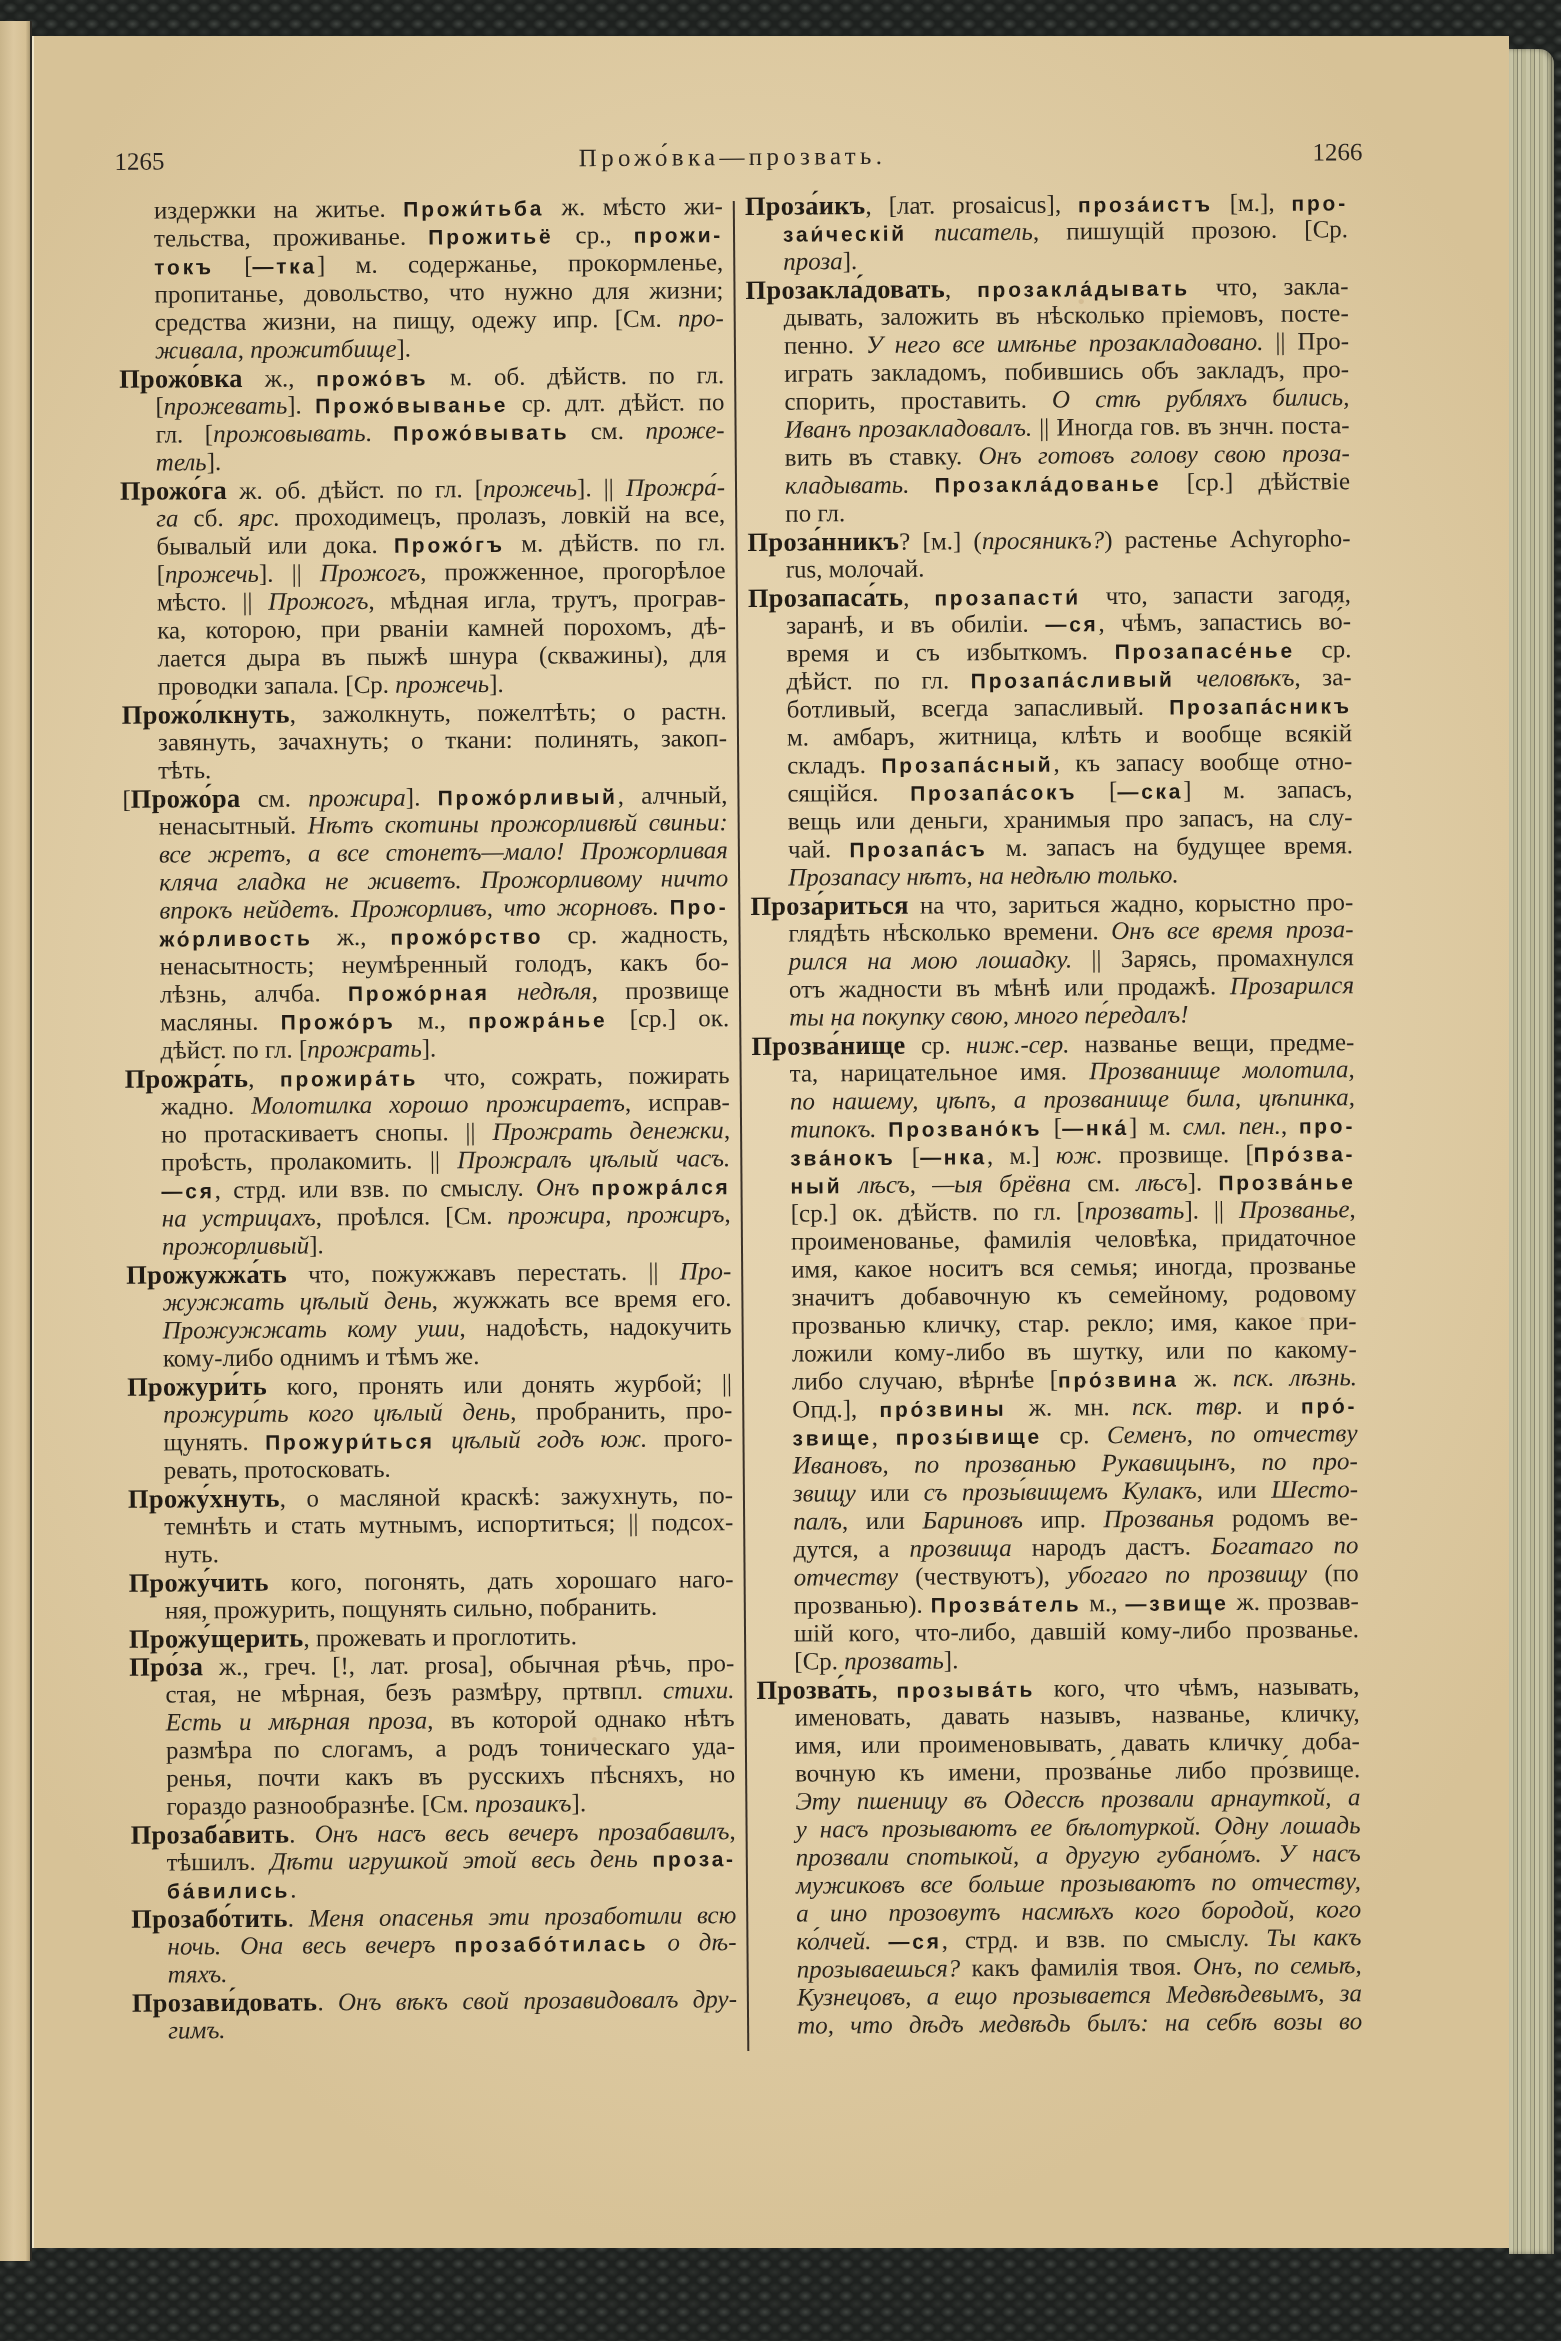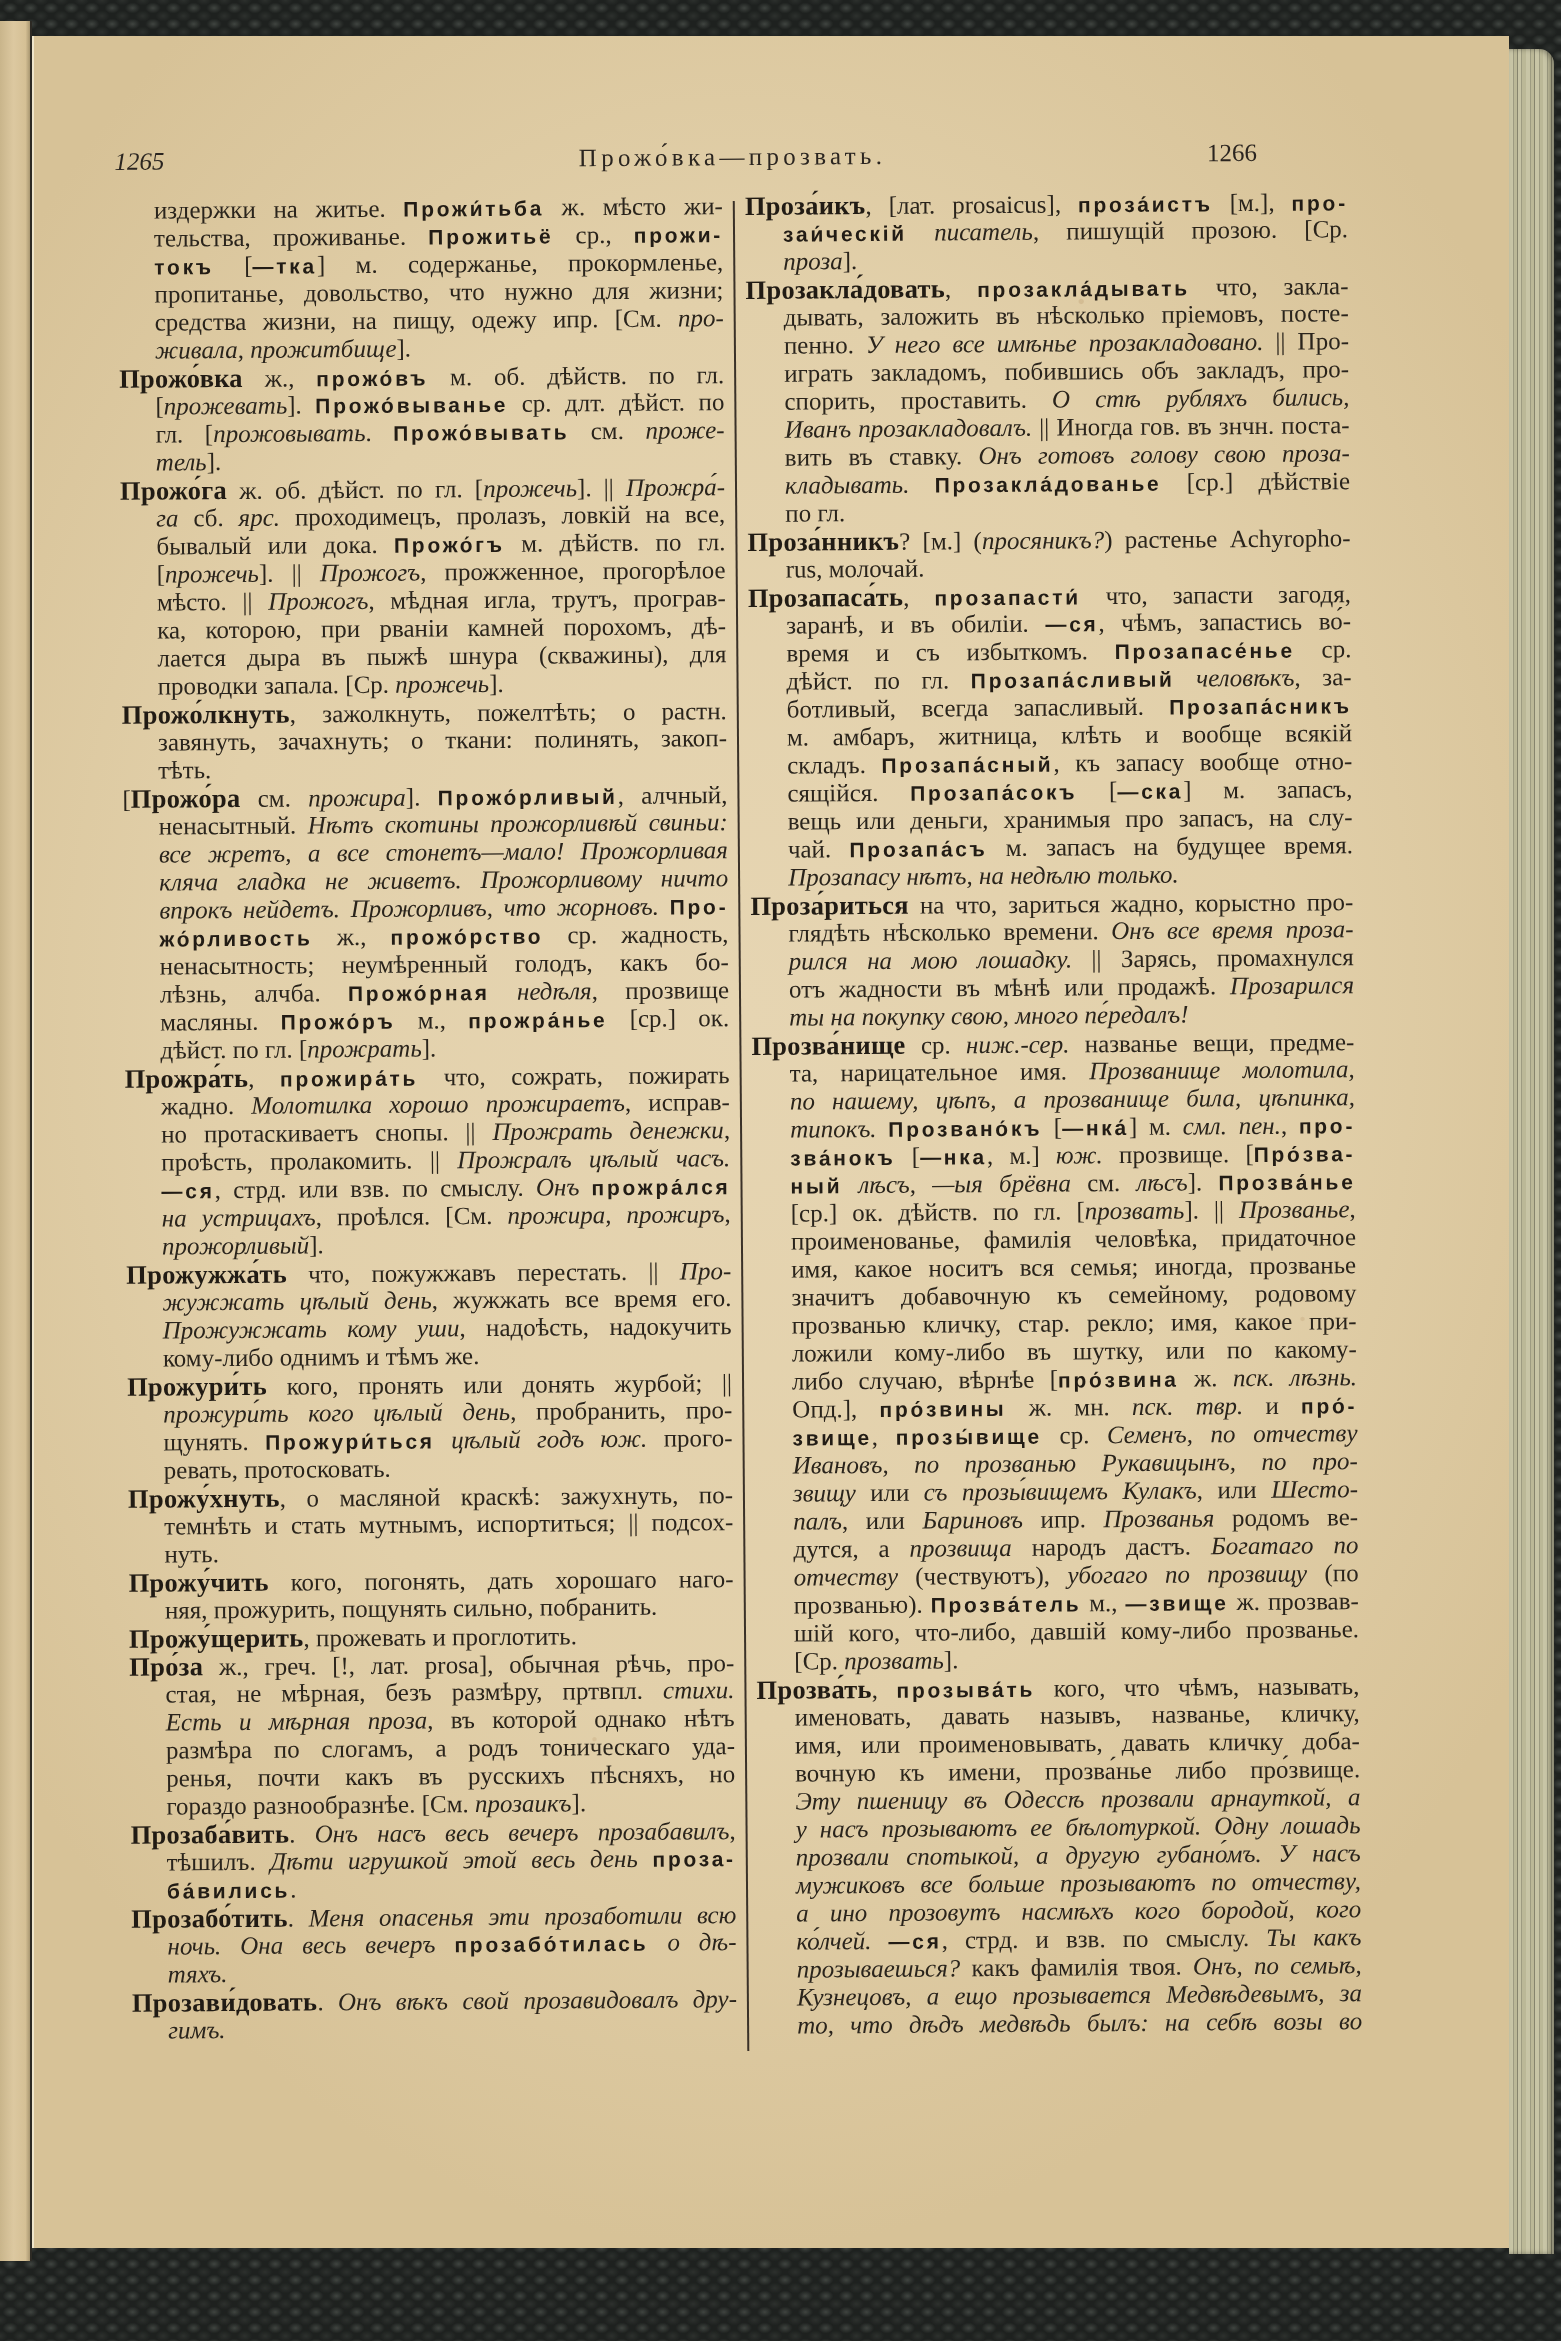--- a/index.html
+++ b/index.html
@@ -21,22 +21,22 @@
     radial-gradient(circle at 71% 12%, rgba(150,105,55,.16) 0 2.1px, transparent 3.2px),
     radial-gradient(circle at 38% 77%, rgba(150,105,55,.14) 0 1.6px, transparent 2.7px),
     radial-gradient(circle at 86% 58%, rgba(150,105,55,.14) 0 1.6px, transparent 2.7px),
     radial-gradient(ellipse 62% 56% at 48% 44%, #e6d5b2 0%, var(--paper) 58%, #d7c297 100%);}
 .stack{position:absolute;left:1509px;top:49px;width:45px;height:2205px;border-top-right-radius:15px;
   background:repeating-linear-gradient(90deg,#c8c5a6 0 3.8px,#9d9b81 3.8px 4.8px,#bbb897 4.8px 8px,#86846d 8px 8.6px);
   box-shadow:inset -3.2px 0 5.4px rgba(0,0,0,.35);}
 .content{position:absolute;left:0;top:0;width:1561px;height:2342px;
   transform:rotate(-0.45deg);transform-origin:740px 1121px;color:var(--ink);}
 .hdr{position:absolute;top:144px;font:25px/25px "Liberation Serif","DejaVu Serif",serif;white-space:nowrap;color:#2b2520;}
-.pn-left{left:122px;font-style:italic;}
-.pn-right{left:1186px;width:107px;text-align:center;}
+.pn-left{left:122px;}
+.pn-right{left:1263px;width:107px;text-align:right;}
 .title{left:472px;width:536px;text-align:center;letter-spacing:4.3px;}
 .rule{position:absolute;left:740px;top:201px;width:1.6px;height:1850px;background:#3a3128;}
 .col{position:absolute;top:192px;font:25px/28px "Liberation Serif","DejaVu Serif",serif;}
 .col-left{left:125px;width:605px;}
 .col-right{left:752px;width:603px;}
 .ln{height:28px;line-height:28px;text-align:justify;text-align-last:justify;white-space:normal;overflow:visible;}
 .col-left .ln.cont{padding-left:36px;}
 .col-right .ln.cont{padding-left:38px;}
 .ln.end{text-align:left;text-align-last:left;}
 .hw{font-weight:700;font-size:1.06em;letter-spacing:0.01em;color:#211b14;}

